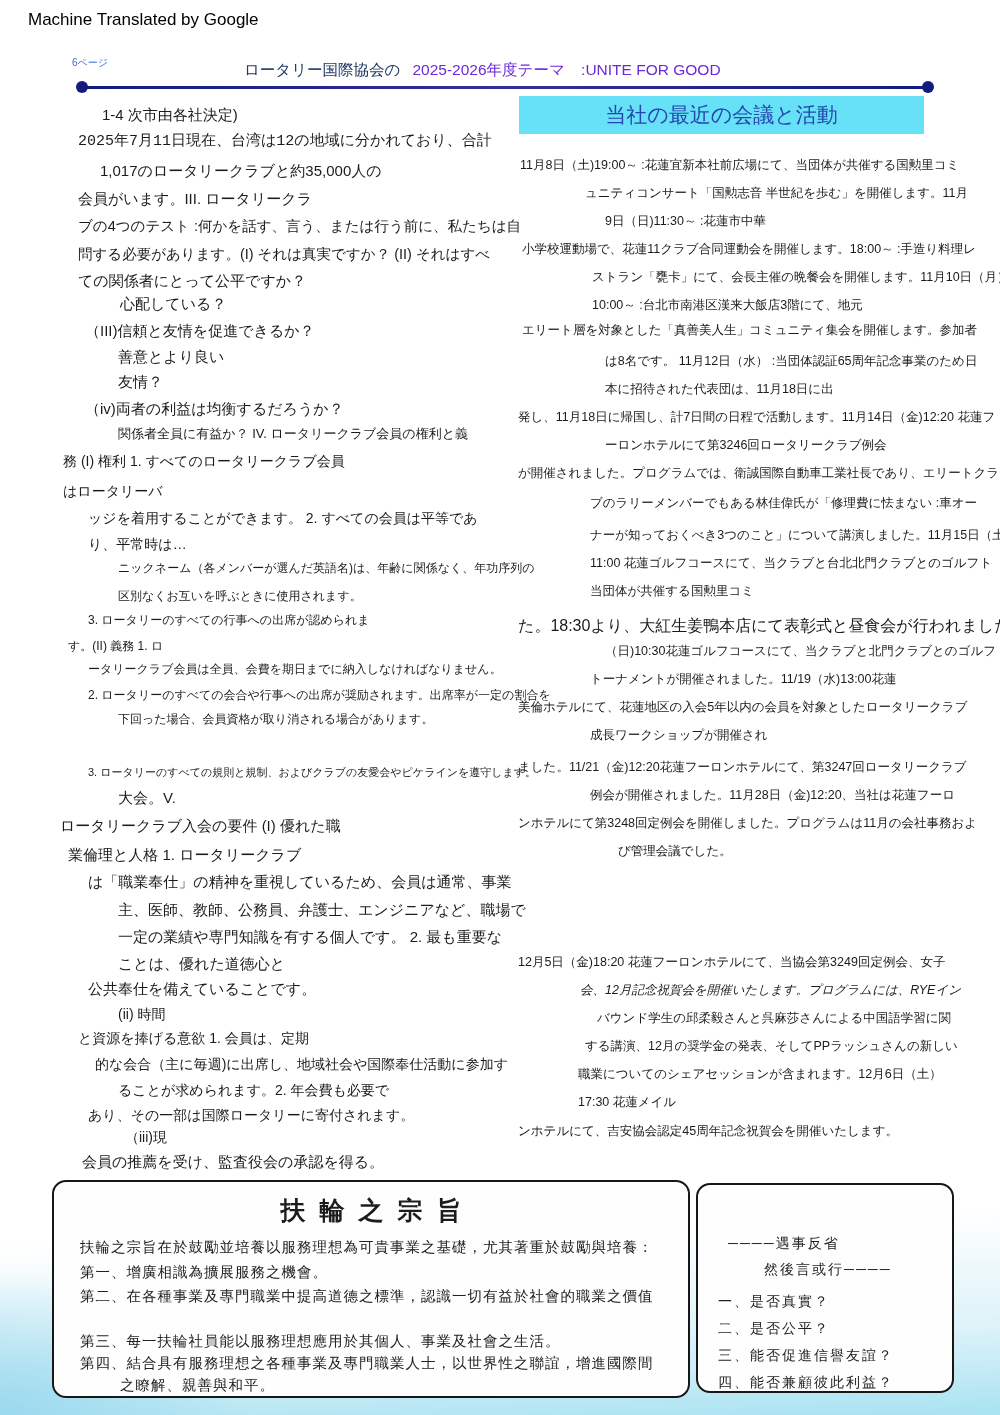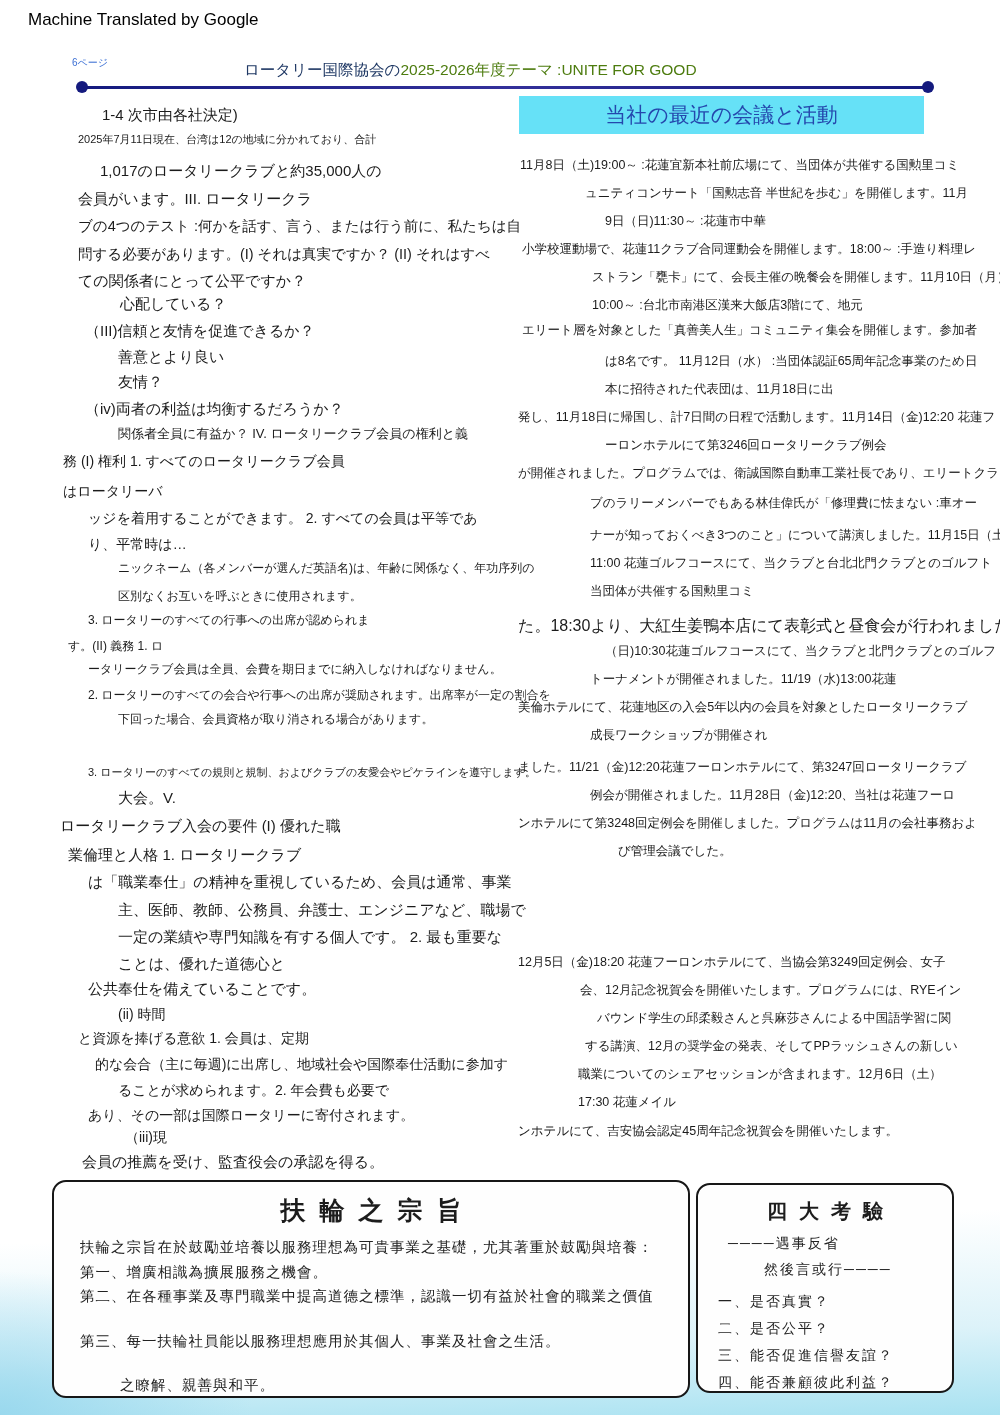--- a/index.html
+++ b/index.html
@@ -2,21 +2,21 @@
 <html><head>
 <meta charset="utf-8">
 <style>
   html,body{margin:0;padding:0;background:#ffffff;}
   .page{position:relative;width:1000px;height:1415px;background:#ffffff;overflow:hidden;
         font-family:"Liberation Sans","DejaVu Sans",sans-serif;color:#1b1b1b;}
   .tl{position:absolute;white-space:nowrap;line-height:1.25;}
   .mt-note{position:absolute;left:28px;top:10px;font-size:17px;color:#000;font-weight:500;}
   .page-label{position:absolute;left:72px;top:56px;font-size:10px;color:#3b6fd4;}
   .doc-title{position:absolute;left:244px;top:60px;font-size:15.5px;color:#1f3864;white-space:nowrap;}
-  .doc-title .hl{color:#4d7c0f;}
+  .doc-title .hl{color:#6d28d9;margin-left:12px;}
   .rule{position:absolute;left:80px;top:86px;width:850px;height:2.5px;
         background:linear-gradient(to right,#141a7e,#33309a 50%,#141a7e);}
   .dot{position:absolute;width:12px;height:12px;border-radius:50%;background:#141a7e;top:-5px;}
   .dot.left{left:-4px}.dot.right{right:-4px}
   .section-header{position:absolute;left:519px;top:96px;width:405px;height:38px;background:#66e1f7;
         display:flex;align-items:center;justify-content:center;font-size:21px;color:#2447ad;font-weight:500;}
   .col{position:absolute;left:0;top:0;}
   .bottom-bg{position:absolute;left:0;top:1155px;width:1000px;height:260px;
         background:
           radial-gradient(ellipse 420px 240px at 0% 100%, rgba(150,215,237,0.9) 0%, rgba(255,255,255,0) 60%),
@@ -47,21 +47,21 @@
     <span class="dot left"></span>
     <span class="dot right"></span>
   </div>
 
   <div class="section-header">
     <span>当社の最近の会議と活動</span>
   </div>
 
   <div class="col" id="left-lines">
       <div class="tl" style="top: 106px; left: 102px; font-size: 15px;">1-4 次市由各社決定)</div>
-      <div class="tl" style="top: 133px; left: 78px; font-size: 11px;">2025年7月11日現在、台湾は12の地域に分かれており、合計</div>
+      <div class="tl" style="top: 133px; left: 78px; font-size: 15px; font-family: Liberation Mono, monospace;">2025年7月11日現在、台湾は12の地域に分かれており、合計</div>
       <div class="tl" style="top: 162px; left: 100px; font-size: 15px;">1,017のロータリークラブと約35,000人の</div>
       <div class="tl" style="top: 190px; left: 78px; font-size: 15px;">会員がいます。III. ロータリークラ</div>
       <div class="tl" style="top: 217px; left: 78px; font-size: 14.5px;">ブの4つのテスト :何かを話す、言う、または行う前に、私たちは自</div>
       <div class="tl" style="top: 245px; left: 78px; font-size: 14.5px;">問する必要があります。(I) それは真実ですか？ (II) それはすべ</div>
       <div class="tl" style="top: 272px; left: 78px; font-size: 15px;">ての関係者にとって公平ですか？</div>
       <div class="tl" style="top: 295px; left: 120px; font-size: 15px;">心配している？</div>
       <div class="tl" style="top: 322px; left: 85px; font-size: 15px; text-align: center;">（III)信頼と友情を促進できるか？</div>
       <div class="tl" style="top: 348px; left: 118px; font-size: 15px;">善意とより良い</div>
       <div class="tl" style="top: 373px; left: 118px; font-size: 15px;">友情？</div>
       <div class="tl" style="top: 400px; left: 85px; font-size: 15px;">（iv)両者の利益は均衡するだろうか？</div>
@@ -114,43 +114,43 @@
       <div class="tl" style="top: 616px; left: 518px; font-size: 16px;">た。18:30より、大紅生姜鴨本店にて表彰式と昼食会が行われました。 11/16</div>
       <div class="tl" style="top: 644px; left: 605px; font-size: 12.5px;">（日)10:30花蓮ゴルフコースにて、当クラブと北門クラブとのゴルフ</div>
       <div class="tl" style="top: 672px; left: 590px; font-size: 12.5px;">トーナメントが開催されました。11/19（水)13:00花蓮</div>
       <div class="tl" style="top: 700px; left: 518px; font-size: 12.5px;">美倫ホテルにて、花蓮地区の入会5年以内の会員を対象としたロータリークラブ</div>
       <div class="tl" style="top: 728px; left: 590px; font-size: 12.5px;">成長ワークショップが開催され</div>
       <div class="tl" style="top: 760px; left: 518px; font-size: 12.5px;">ました。11/21（金)12:20花蓮フーロンホテルにて、第3247回ロータリークラブ</div>
       <div class="tl" style="top: 788px; left: 590px; font-size: 12.5px;">例会が開催されました。11月28日（金)12:20、当社は花蓮フーロ</div>
       <div class="tl" style="top: 816px; left: 518px; font-size: 12.5px;">ンホテルにて第3248回定例会を開催しました。プログラムは11月の会社事務およ</div>
       <div class="tl" style="top: 844px; left: 618px; font-size: 12.5px;">び管理会議でした。</div>
       <div class="tl" style="top: 955px; left: 518px; font-size: 12.5px;">12月5日（金)18:20 花蓮フーロンホテルにて、当協会第3249回定例会、女子</div>
-      <div class="tl" style="top: 983px; left: 580px; font-size: 12.5px;">会、12月記念祝賀会を開催いたします。プログラムには、RYEイン</div>
+      <div class="tl" style="top: 983px; left: 580px; font-size: 12.5px; font-style: italic;">会、12月記念祝賀会を開催いたします。プログラムには、RYEイン</div>
       <div class="tl" style="top: 1011px; left: 597px; font-size: 12.5px;">バウンド学生の邱柔毅さんと呉麻莎さんによる中国語学習に関</div>
       <div class="tl" style="top: 1039px; left: 585px; font-size: 12.5px;">する講演、12月の奨学金の発表、そしてPPラッシュさんの新しい</div>
       <div class="tl" style="top: 1067px; left: 578px; font-size: 12.5px;">職業についてのシェアセッションが含まれます。12月6日（土）</div>
       <div class="tl" style="top: 1095px; left: 578px; font-size: 12.5px;">17:30 花蓮メイル</div>
       <div class="tl" style="top: 1124px; left: 518px; font-size: 12.5px;">ンホテルにて、吉安協会認定45周年記念祝賀会を開催いたします。</div>
     </div>
 
   <div class="bottom-bg"></div>
 
   <div class="box purpose">
     <div class="box-title">扶輪之宗旨</div>
     <div class="box-lines" id="purpose-lines">
         <div class="tl" style="top: 56px; left: 26px; font-size: 14.5px;">扶輪之宗旨在於鼓勵並培養以服務理想為可貴事業之基礎，尤其著重於鼓勵與培養：</div>
         <div class="tl" style="top: 81px; left: 26px; font-size: 14.5px;">第一、增廣相識為擴展服務之機會。</div>
         <div class="tl" style="top: 105px; left: 26px; font-size: 14.5px;">第二、在各種事業及專門職業中提高道德之標準，認識一切有益於社會的職業之價值</div>
         <div class="tl" style="top: 150px; left: 26px; font-size: 14.5px;">第三、每一扶輪社員能以服務理想應用於其個人、事業及社會之生活。</div>
+        <div class="tl" style="top: 172px; left: 26px; font-size: 14.5px;">第四、結合具有服務理想之各種事業及專門職業人士，以世界性之聯誼，增進國際間</div>
         <div class="tl" style="top: 194px; left: 66px; font-size: 14.5px;">之瞭解、親善與和平。</div>
       </div>
   </div>
 
   <div class="box test">
-    <div class="box-title">四大考驗</div>
     <div class="box-lines" id="test-lines">
         <div class="tl" style="top: 50px; left: 30px; font-size: 14px;">────遇事反省</div>
         <div class="tl" style="top: 76px; left: 66px; font-size: 14px;">然後言或行────</div>
         <div class="tl" style="top: 108px; left: 20px; font-size: 14px;">一、是否真實？</div>
         <div class="tl" style="top: 135px; left: 20px; font-size: 14px;">二、是否公平？</div>
         <div class="tl" style="top: 162px; left: 20px; font-size: 14px;">三、能否促進信譽友誼？</div>
         <div class="tl" style="top: 189px; left: 20px; font-size: 14px;">四、能否兼顧彼此利益？</div>
       </div>
   </div>
 

